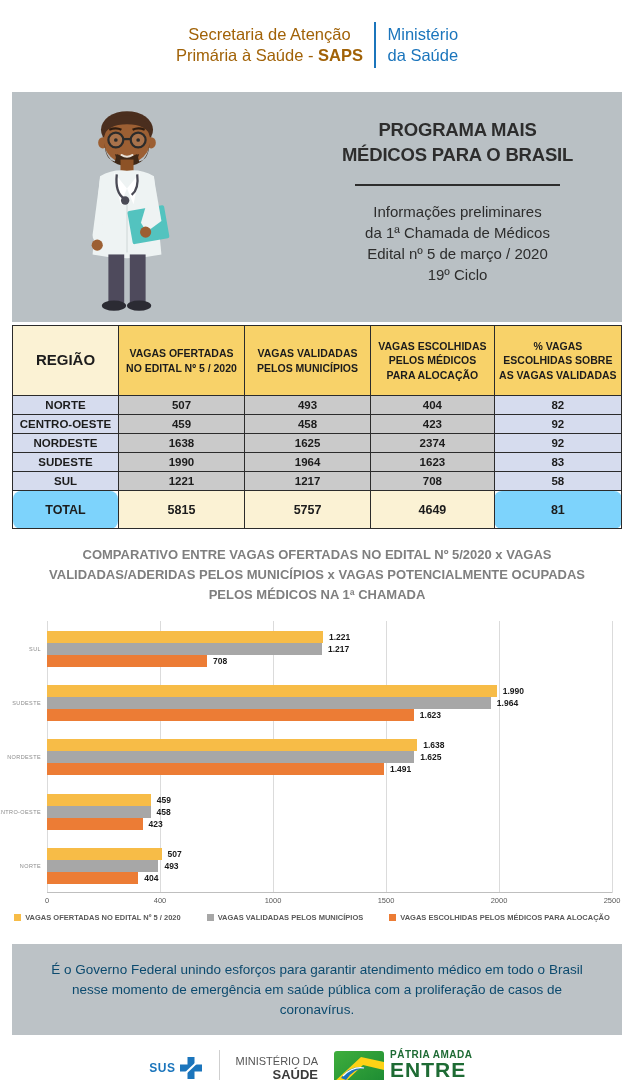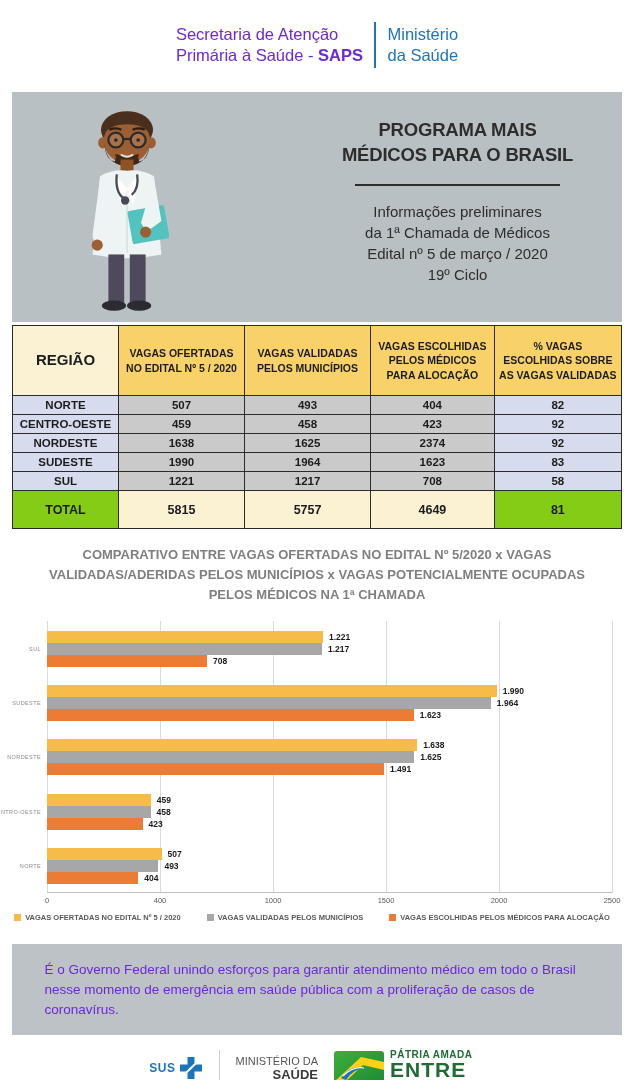--- a/index.html
+++ b/index.html
@@ -2,21 +2,21 @@
 <html><head>
 <meta charset="utf-8">
 <style>
   * { margin:0; padding:0; box-sizing:border-box; }
   body { width:634px; height:1080px; background:#ffffff; overflow:hidden;
          font-family:"Liberation Sans", sans-serif; }
   .page { width:634px; height:1080px; position:relative; background:#fff; }
 
   
   .topbar { padding-top:22px; display:flex; justify-content:center; align-items:center; }
-  .topbar-left { text-align:left; color:#6d28d9; font-size:16.5px; line-height:1.25; }
+  .topbar-left { text-align:center; color:#a16207; font-size:16.5px; line-height:1.25; }
   .topbar-left .bold { font-weight:700; }
   .topbar-divider { width:2.5px; height:46px; background:#1b75bc; margin:0 11px; }
   .topbar-right { text-align:left; color:#1b75bc; font-size:16.5px; line-height:1.25; }
 
   
   .banner { margin:24px 12px 0 12px; height:230px; background:#b9c0c4; position:relative; }
   .doctor { position:absolute; left:40px; top:8px; }
   .banner-text { position:absolute; left:295px; right:14px; top:26px; text-align:center; color:#2d2d2d; }
   .banner-title { font-size:18.5px; font-weight:700; line-height:1.35; letter-spacing:-0.2px; }
   .banner-rule { width:205px; height:2px; background:#2d2d2d; margin:16px auto 15px auto; }
@@ -25,21 +25,21 @@
   
   table.data { margin:3px 12px 0 12px; width:610px; border-collapse:collapse; table-layout:fixed; }
   table.data th, table.data td { border:1.5px solid #2b2b2b; text-align:center; vertical-align:middle; color:#1c1c1c; }
   table.data th { background:#f8d269; font-size:10.5px; font-weight:700; height:70px; padding:2px 3px; line-height:1.35; }
   table.data th.regiao { background:#fbf2d4; font-size:15px; }
   table.data td { height:19px; font-size:11.5px; font-weight:700; }
   td.c-region { background:#d6dcee; }
   td.c-num { background:#cacaca; }
   td.c-pct { background:#d6dcee; }
   tr.total td { height:38px; font-size:12.5px; }
-  tr.total td.c-region, tr.total td.c-pct { background:#84cc16; }
+  tr.total td.c-region, tr.total td.c-pct { background:#7dd3fc;border-radius:8px; }
   tr.total td.c-num { background:#fbf2d4; }
 
   
   .chart-title { margin:16px auto 16px auto; width:565px; text-align:center; color:#7f7f7f;
                  font-size:13px; font-weight:700; line-height:1.55; }
   .chart { margin:8px 22px 0 12px; }
   .plot { position:relative; margin-left:35px; height:272px; }
   .gridline { position:absolute; top:0; bottom:0; width:1px; background:#dbdbdb; }
   .baseline { position:absolute; left:0; right:0; bottom:0; height:1px; background:#bfbfbf; }
   .group { height:54.4px; position:relative; display:flex; flex-direction:column; justify-content:center; }
@@ -49,21 +49,21 @@
   .bar { height:12px; }
   .bar-value { font-size:8.5px; font-weight:700; color:#1a1a1a; margin-left:6px; white-space:nowrap; }
   .xaxis { position:relative; margin-left:35px; height:15px; }
   .tick { position:absolute; top:3px; transform:translateX(-50%); font-size:7.5px; color:#595959; }
   .legend { display:flex; justify-content:center; gap:26px; margin-top:5px; }
   .legend-item { display:flex; align-items:center; gap:4px; font-size:7.5px; font-weight:700; color:#595959; white-space:nowrap; }
   .legend-swatch { width:7px; height:7px; flex:0 0 auto; }
 
   
   .info-box { margin:22px 12px 0 12px; background:#bcc2c6; padding:16px 30px; }
-  .info-box p { max-width:545px; margin:0 auto; text-align:left; color:#6d28d9;
+  .info-box p { max-width:545px; margin:0 auto; text-align:center; color:#0c4a6e;
                 font-size:13.5px; line-height:1.45; }
 
   
   .footer { margin-top:14px; display:flex; justify-content:center; align-items:center; gap:16px; }
   .sus { display:flex; align-items:center; gap:3px; }
   .sus-text { color:#1b75bc; font-weight:700; font-size:12px; letter-spacing:0.5px; }
   .foot-divider { width:1px; height:36px; background:#cfcfcf; }
   .ministerio { text-align:right; color:#3a3a3a; }
   .ministerio .l1 { font-size:11px; color:#555; }
   .ministerio .l2 { font-size:13px; font-weight:700; }

